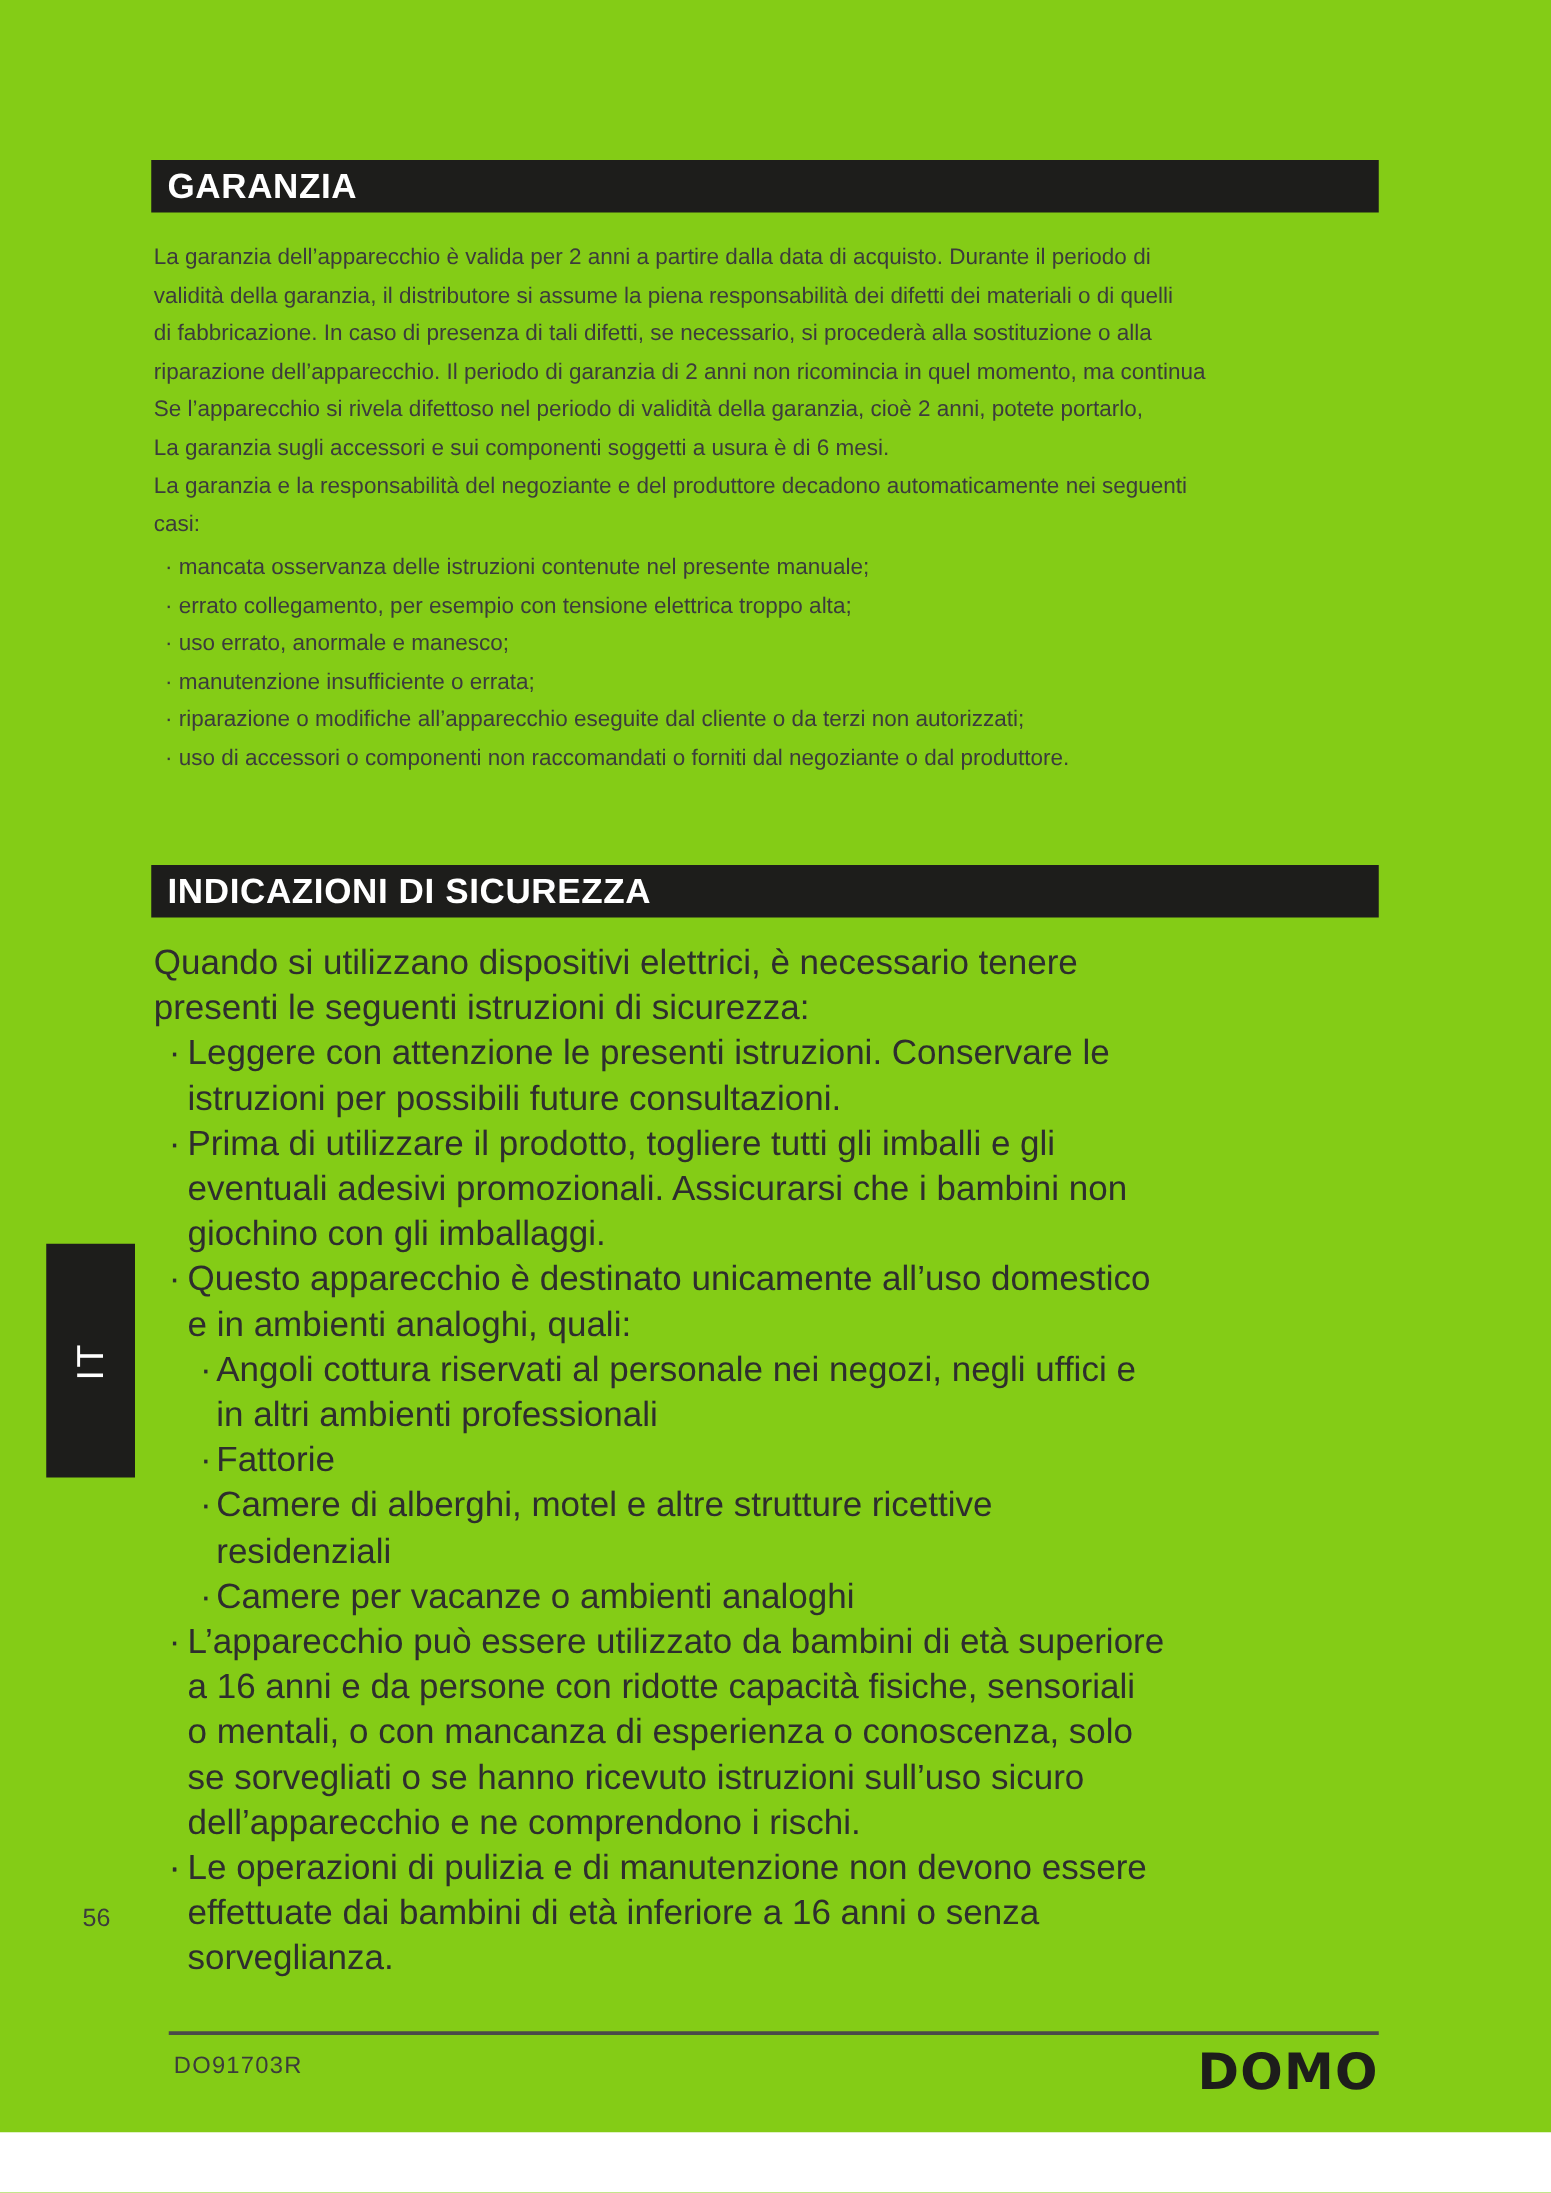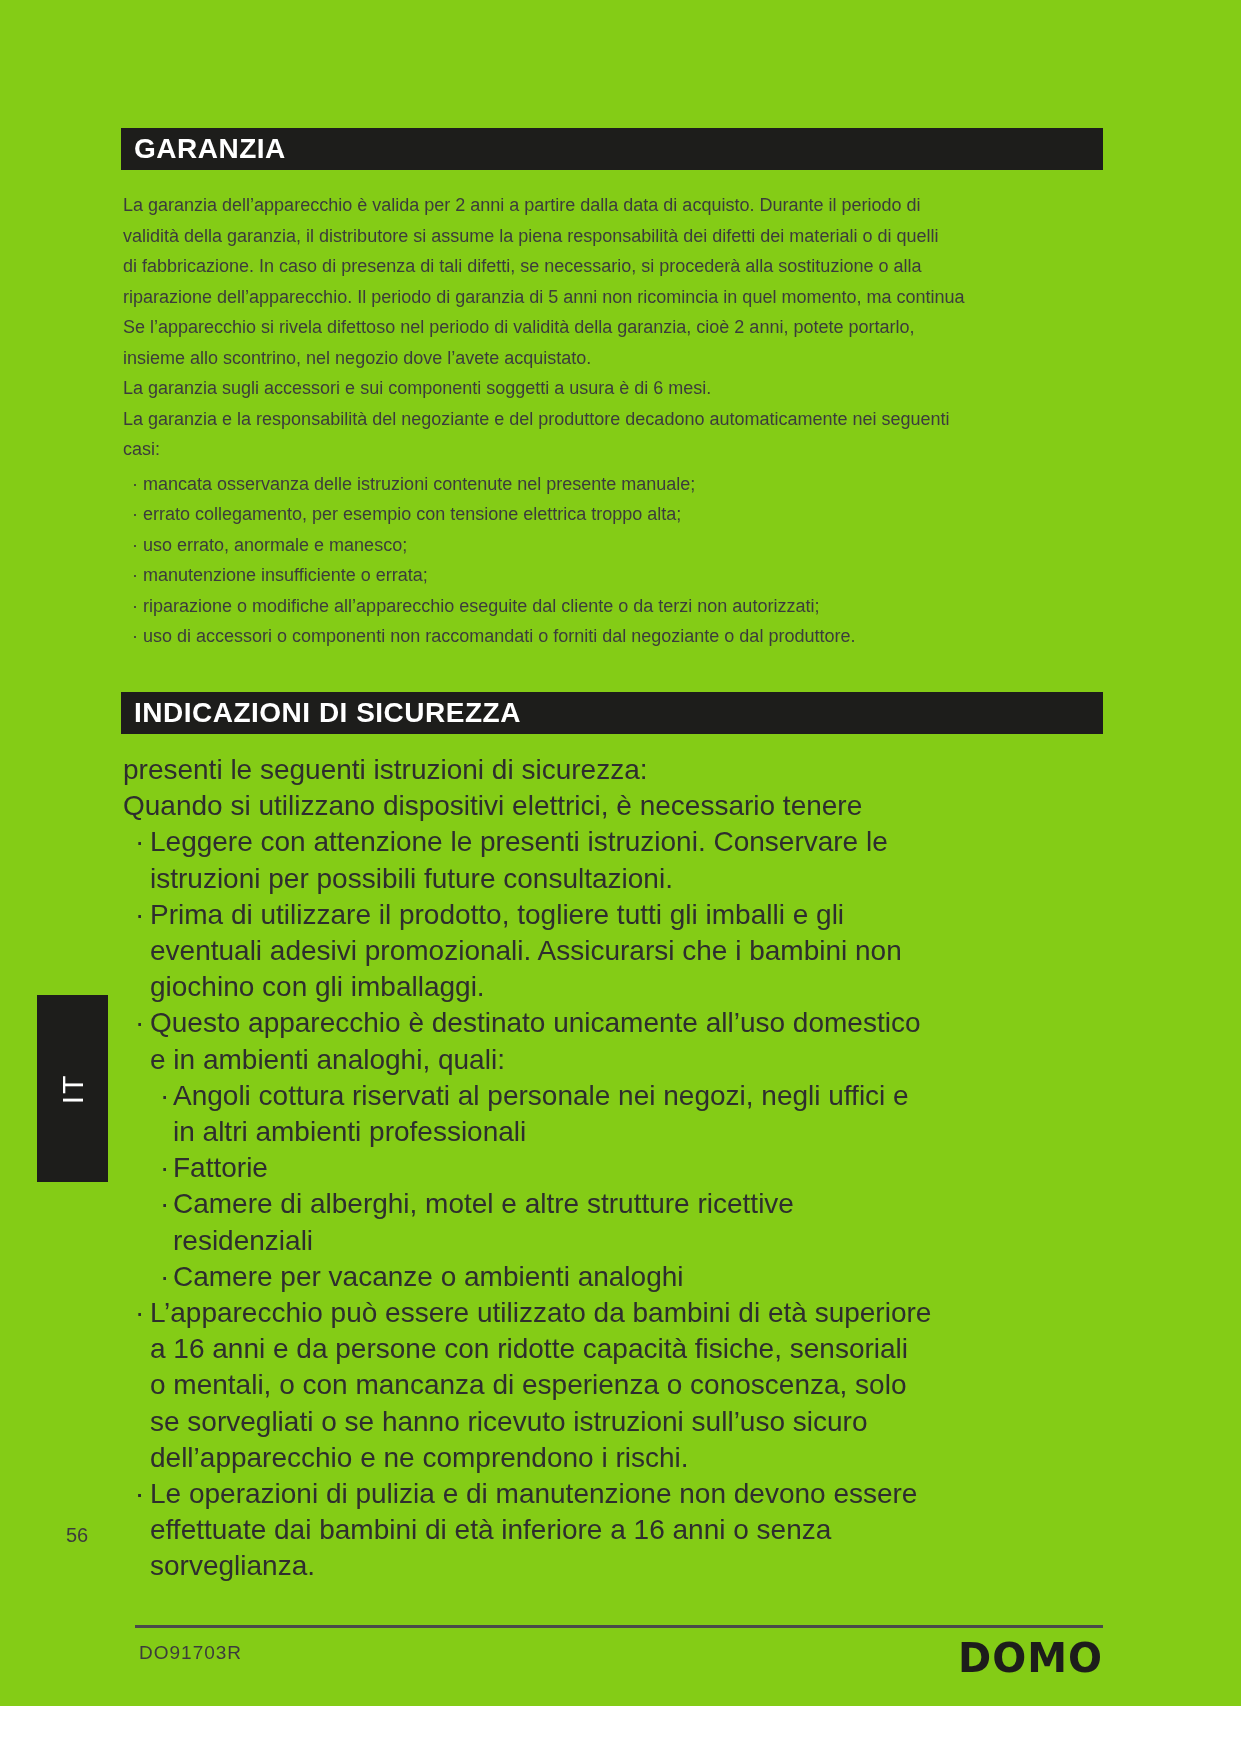--- a/index.html
+++ b/index.html
@@ -78,23 +78,22 @@
 <div class="page">
 
   <div class="section-bar bar-garanzia">
     <span>GARANZIA</span>
   </div>
 
   <div class="g-body">
     <div class="g-line">La garanzia dell’apparecchio è valida per 2 anni a partire dalla data di acquisto. Durante il periodo di</div>
     <div class="g-line">validità della garanzia, il distributore si assume la piena responsabilità dei difetti dei materiali o di quelli</div>
     <div class="g-line">di fabbricazione. In caso di presenza di tali difetti, se necessario, si procederà alla sostituzione o alla</div>
-    <div class="g-line">riparazione dell’apparecchio. Il periodo di garanzia di 5 anni non ricomincia in quel momento, ma continua</div>
+    <div class="g-line">riparazione dell’apparecchio. Il periodo di garanzia di 2 anni non ricomincia in quel momento, ma continua</div>
     <div class="g-line">Se l’apparecchio si rivela difettoso nel periodo di validità della garanzia, cioè 2 anni, potete portarlo,</div>
-    <div class="g-line">insieme allo scontrino, nel negozio dove l’avete acquistato.</div>
     <div class="g-line">La garanzia sugli accessori e sui componenti soggetti a usura è di 6 mesi.</div>
     <div class="g-line">La garanzia e la responsabilità del negoziante e del produttore decadono automaticamente nei seguenti</div>
     <div class="g-line">casi:</div>
 
     <div class="g-bullets">
       <div class="g-line bullet">
         <span class="g-dot">·</span><span>mancata osservanza delle istruzioni contenute nel presente manuale;</span>
       </div>
       <div class="g-line bullet">
         <span class="g-dot">·</span><span>errato collegamento, per esempio con tensione elettrica troppo alta;</span>
@@ -112,22 +111,22 @@
         <span class="g-dot">·</span><span>uso di accessori o componenti non raccomandati o forniti dal negoziante o dal produttore.</span>
       </div>
     </div>
   </div>
 
   <div class="section-bar bar-sicurezza">
     <span>INDICAZIONI DI SICUREZZA</span>
   </div>
 
   <div class="s-body">
+    <div class="s-line intro">Quando si utilizzano dispositivi elettrici, è necessario tenere</div>
     <div class="s-line intro">presenti le seguenti istruzioni di sicurezza:</div>
-    <div class="s-line intro">Quando si utilizzano dispositivi elettrici, è necessario tenere</div>
 
     <div class="s-line l1">
       <span class="s-dot">·</span><span>Leggere con attenzione le presenti istruzioni. Conservare le</span>
     </div>
     <div class="s-line l1">istruzioni per possibili future consultazioni.</div>
 
     <div class="s-line l1">
       <span class="s-dot">·</span><span>Prima di utilizzare il prodotto, togliere tutti gli imballi e gli</span>
     </div>
     <div class="s-line l1">eventuali adesivi promozionali. Assicurarsi che i bambini non</div>

